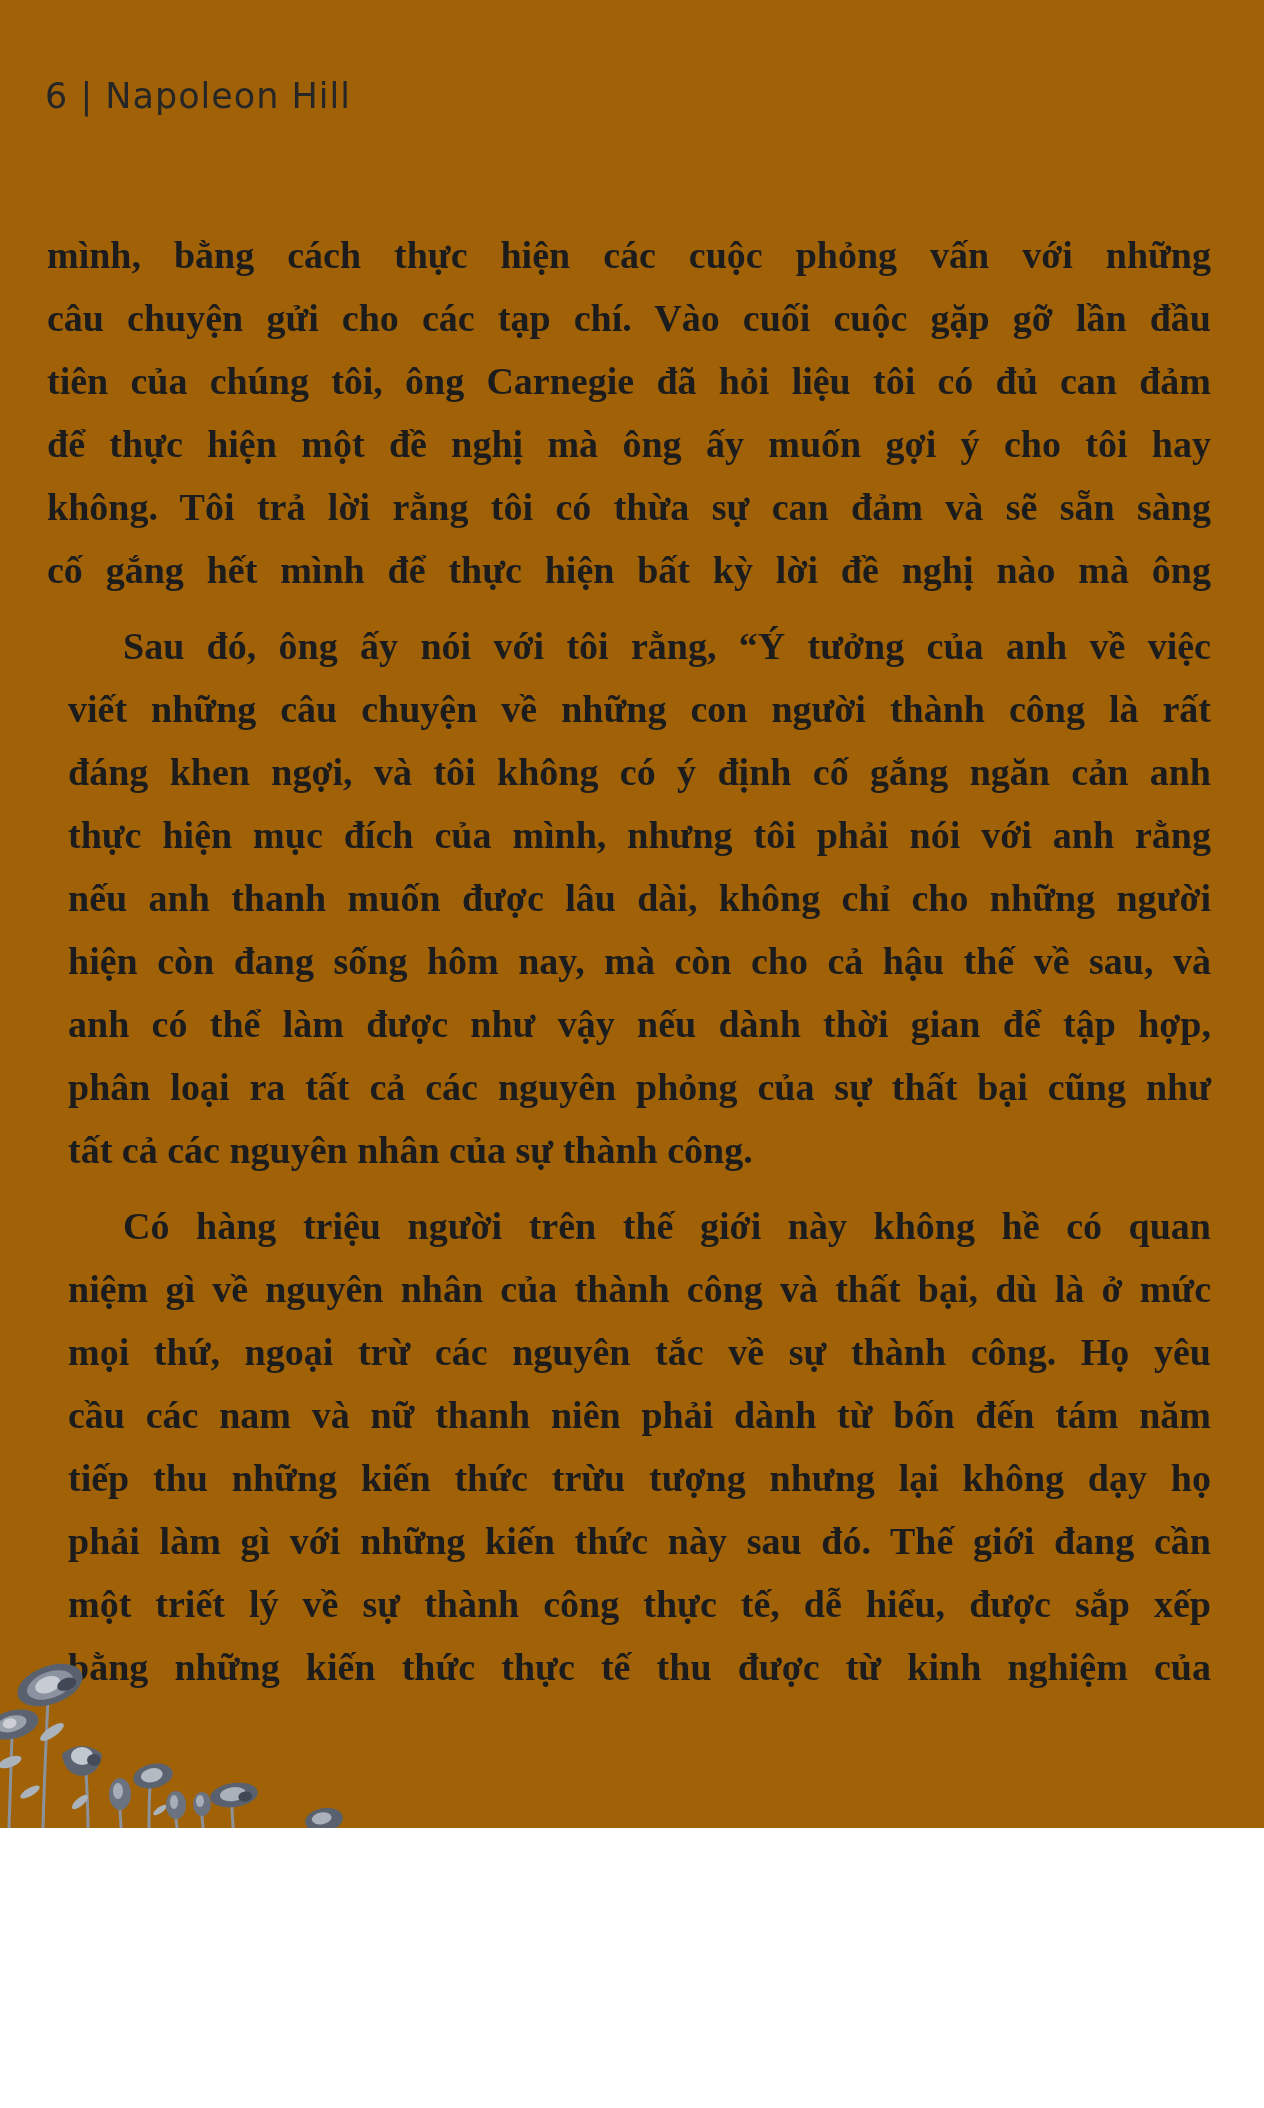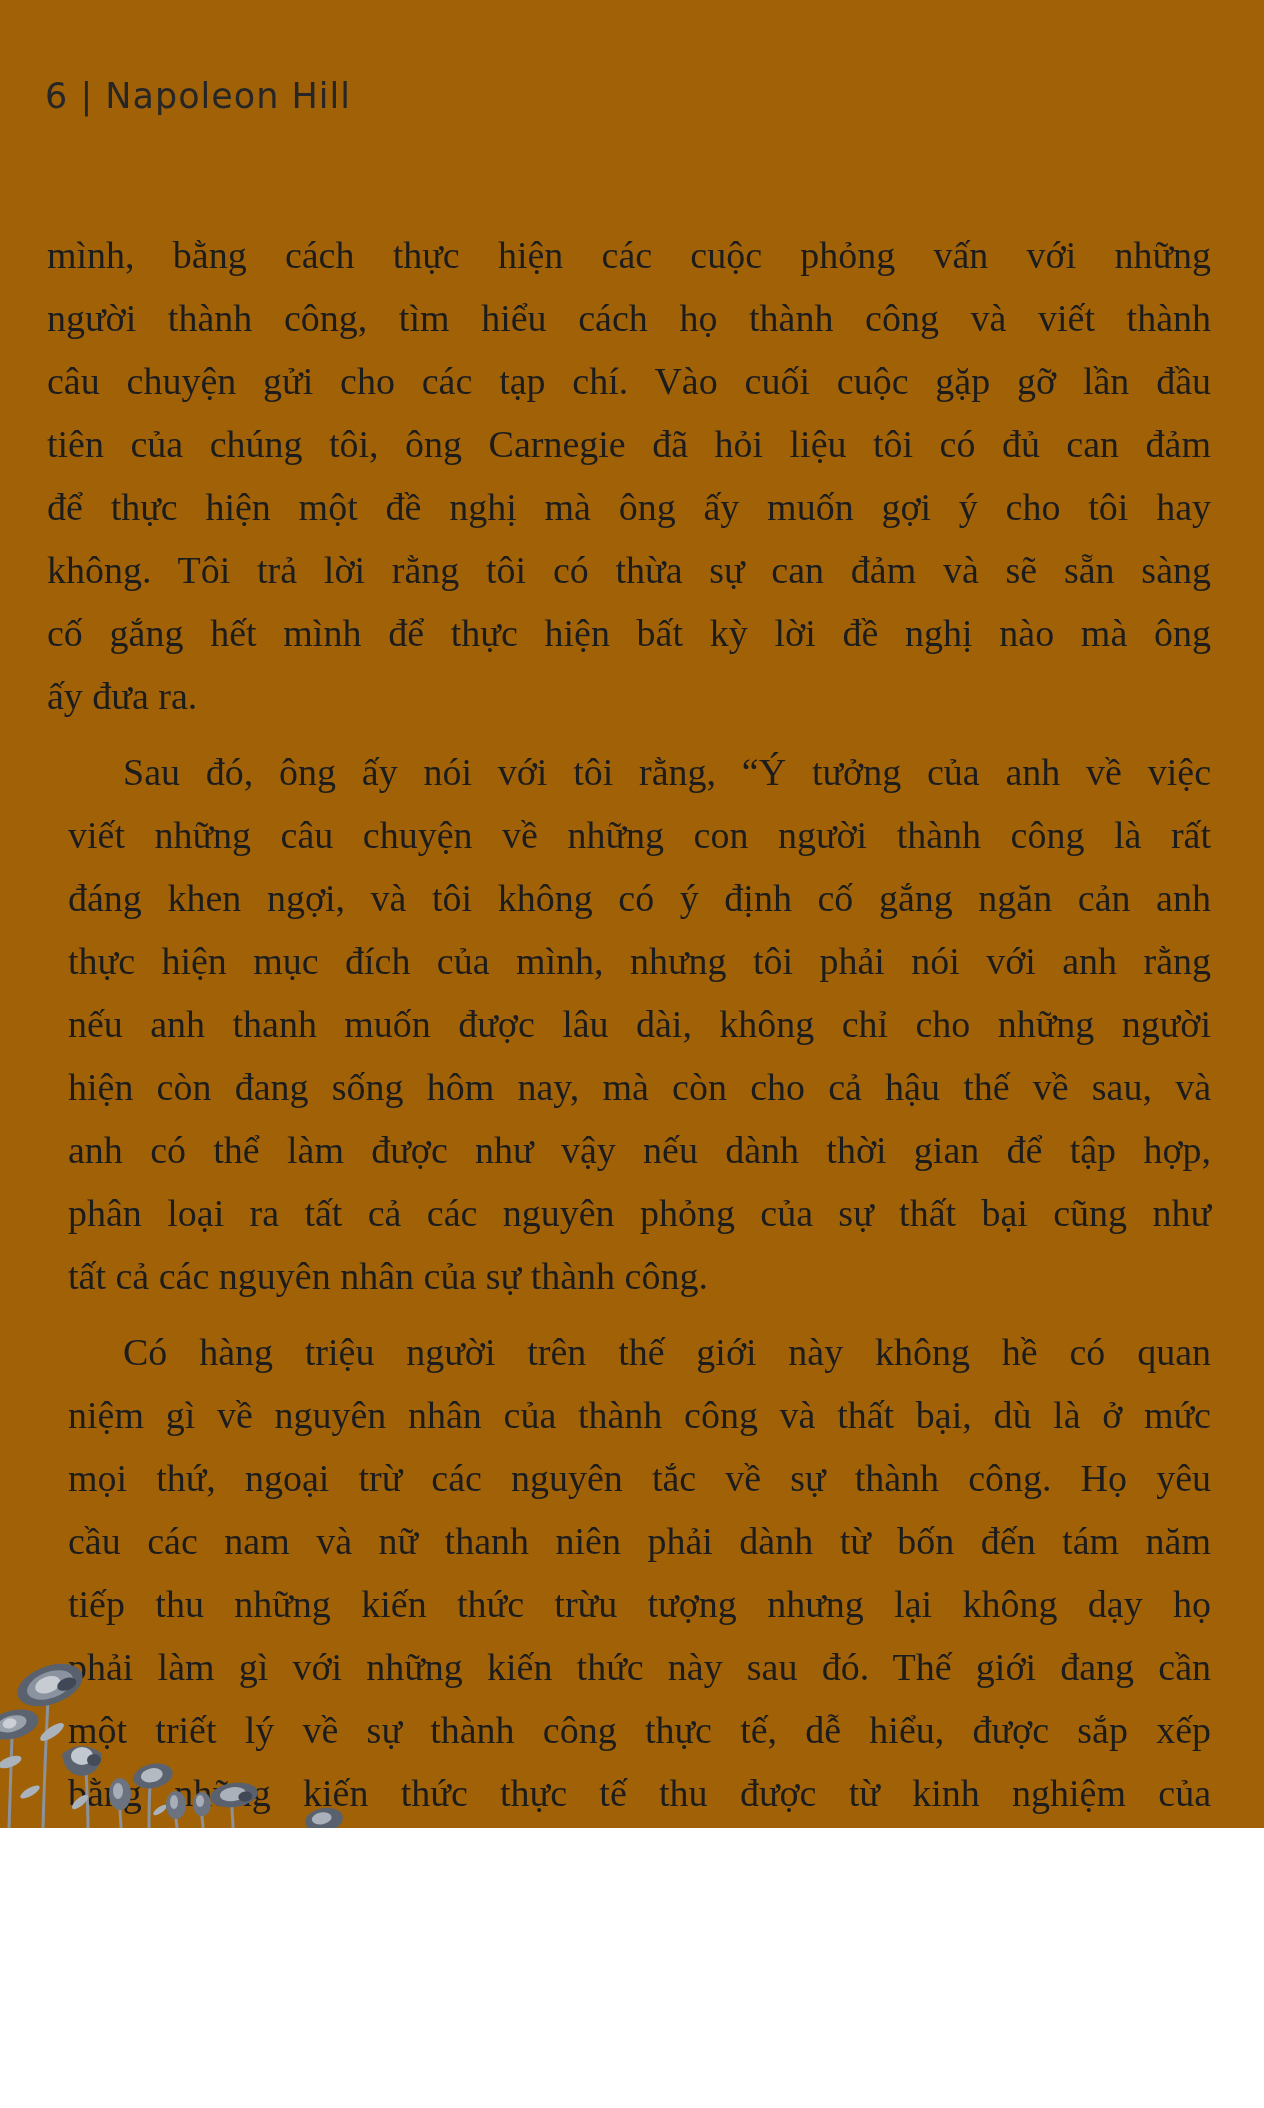--- a/index.html
+++ b/index.html
@@ -34,20 +34,21 @@
     font-size: 38px;
     line-height: 63px;
   }
   .paragraph { margin: 0; }
   .paragraph + .paragraph { margin-top: 13px; margin-left: 21px; }
   .line {
     text-align: justify;
     text-align-last: justify;
     white-space: normal;
     height: 63px;
+    font-weight: bold;
   }
   .line.indent {
     padding-left: 55px;
   }
   .line.end {
     text-align-last: left;
   }
   .flower-decoration {
     position: absolute;
     left: 0;
@@ -61,27 +62,25 @@
 <body>
 
 <div class="page">
 
   <div class="running-header">6 | Napoleon Hill</div>
 
   <div class="body-text">
 
     <div class="paragraph">
       <div class="line">mình, bằng cách thực hiện các cuộc phỏng vấn với những</div>
-      <div class="line">người thành công, tìm hiểu cách họ thành công và viết thành</div>
       <div class="line">câu chuyện gửi cho các tạp chí. Vào cuối cuộc gặp gỡ lần đầu</div>
       <div class="line">tiên của chúng tôi, ông Carnegie đã hỏi liệu tôi có đủ can đảm</div>
       <div class="line">để thực hiện một đề nghị mà ông ấy muốn gợi ý cho tôi hay</div>
       <div class="line">không. Tôi trả lời rằng tôi có thừa sự can đảm và sẽ sẵn sàng</div>
       <div class="line">cố gắng hết mình để thực hiện bất kỳ lời đề nghị nào mà ông</div>
-      <div class="line end">ấy đưa ra.</div>
     </div>
 
     <div class="paragraph">
       <div class="line indent">Sau đó, ông ấy nói với tôi rằng, “Ý tưởng của anh về việc</div>
       <div class="line">viết những câu chuyện về những con người thành công là rất</div>
       <div class="line">đáng khen ngợi, và tôi không có ý định cố gắng ngăn cản anh</div>
       <div class="line">thực hiện mục đích của mình, nhưng tôi phải nói với anh rằng</div>
       <div class="line">nếu anh thanh muốn được lâu dài, không chỉ cho những người</div>
       <div class="line">hiện còn đang sống hôm nay, mà còn cho cả hậu thế về sau, và</div>
       <div class="line">anh có thể làm được như vậy nếu dành thời gian để tập hợp,</div>

